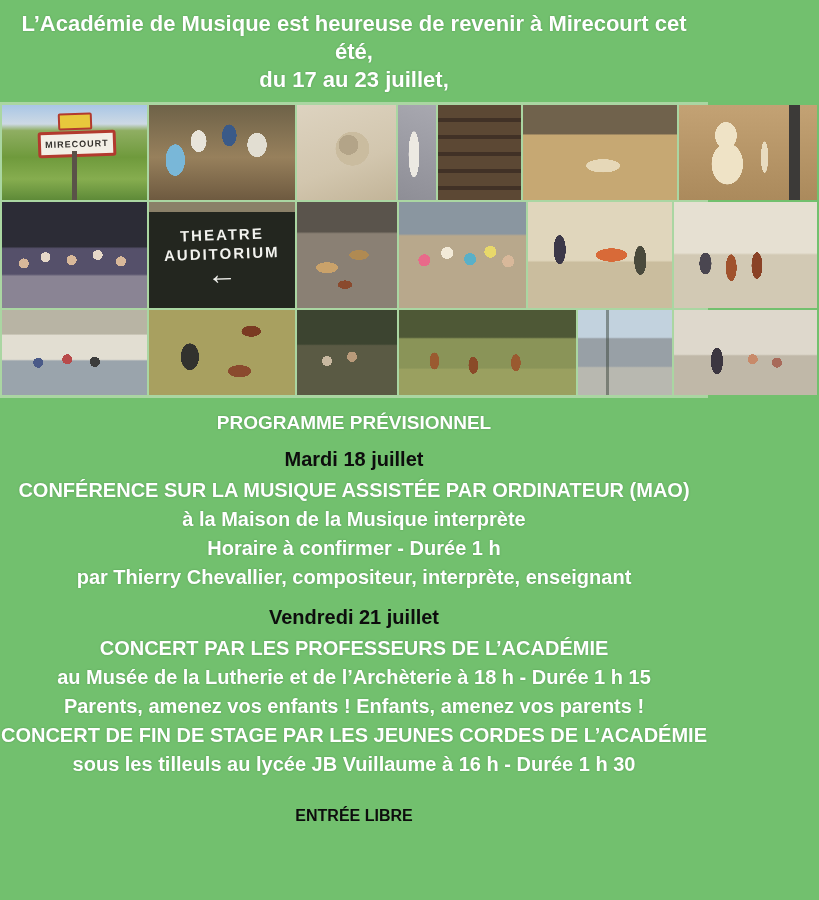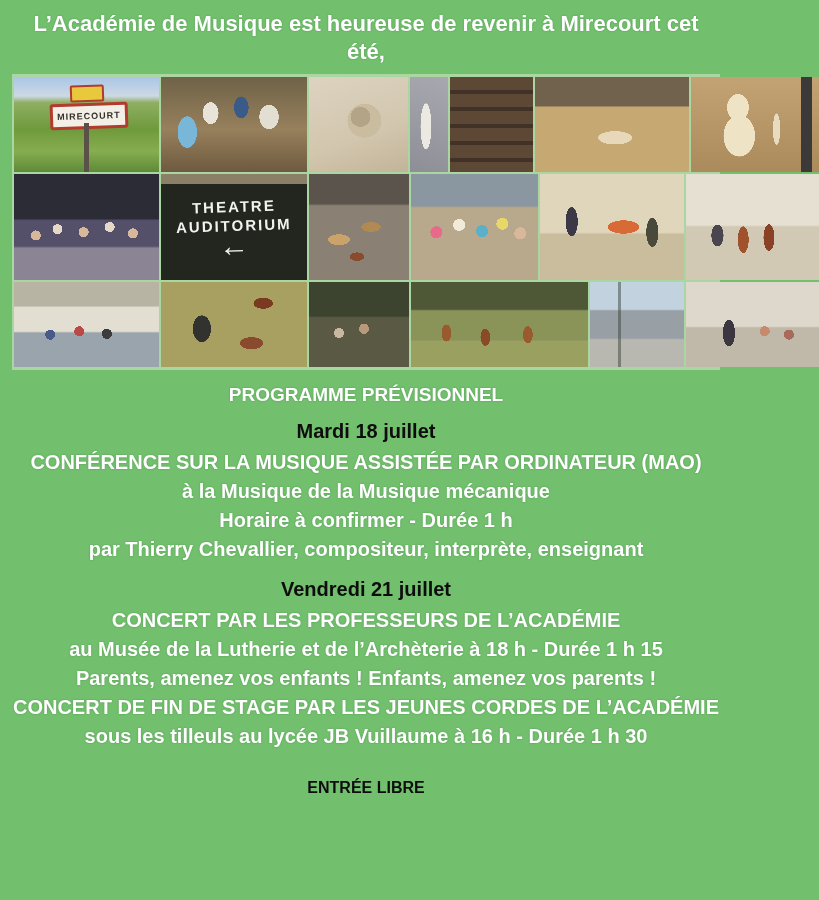--- a/index.html
+++ b/index.html
@@ -3,21 +3,21 @@
 <meta charset="utf-8">
 <style>
   html,body{margin:0;padding:0;}
   body{
     width:819px;height:900px;overflow:hidden;
     background:#72c06e;
     font-family:"Liberation Sans",sans-serif;
     font-weight:bold;
     -webkit-font-smoothing:antialiased;
   }
-  .page{width:708px;height:900px;position:relative;padding-left:12px;}
+  .page{width:708px;height:900px;position:relative;}
 
   
   .hdr{padding-top:10px;text-align:center;color:#ffffff;}
   .hdr-line{font-size:22px;line-height:28px;text-shadow:0 0 2px rgba(30,80,30,.35);}
 
   
   .collage{
     margin-top:8px;background:#aad6a2;padding:3px 2px;
     display:flex;flex-direction:column;gap:2px;
   }
@@ -145,20 +145,21 @@
       font-size:19px;padding:1px 7px;margin:0 2px;}
   .footer{margin-top:28px;font-size:16px;color:#0d0d0d;}
 </style>
 </head>
 <body>
 
 <div class="page">
 
   <div class="hdr">
     <div class="hdr-line">L’Académie de Musique est heureuse de revenir à Mirecourt cet été,</div>
+    <div class="hdr-line">du 17 au 23 juillet,</div>
   </div>
 
   <div class="collage">
     <div class="crow r1">
       <div class="tile t-sign" style="width:145px">
         <div class="sign-small"></div>
         <div class="sign-plate">
           <span>MIRECOURT</span>
         </div>
         <div class="sign-pole"></div>
@@ -191,21 +192,21 @@
       <div class="tile t-room" style="width:143px"></div>
     </div>
   </div>
 
   <div class="prog">
     <div class="prog-title">PROGRAMME PRÉVISIONNEL</div>
 
     <div>
       <div class="day">Mardi 18 juillet</div>
       <div class="evline">CONFÉRENCE SUR LA MUSIQUE ASSISTÉE PAR ORDINATEUR (MAO)</div>
-      <div class="evline">à la Musique de la Musique mécanique</div>
+      <div class="evline">à la Maison de la Musique interprète</div>
       <div class="evline">Horaire à confirmer - Durée 1 h</div>
       <div class="evline">par Thierry Chevallier, compositeur, interprète, enseignant</div>
     </div>
 
     <div>
       <div class="day">Vendredi 21 juillet</div>
       <div class="evline">CONCERT PAR LES PROFESSEURS DE L’ACADÉMIE</div>
       <div class="evline">au Musée de la Lutherie et de l’Archèterie à 18 h - Durée 1 h 15</div>
       <div class="evline">Parents, amenez vos enfants ! Enfants, amenez vos parents !</div>
     </div>

